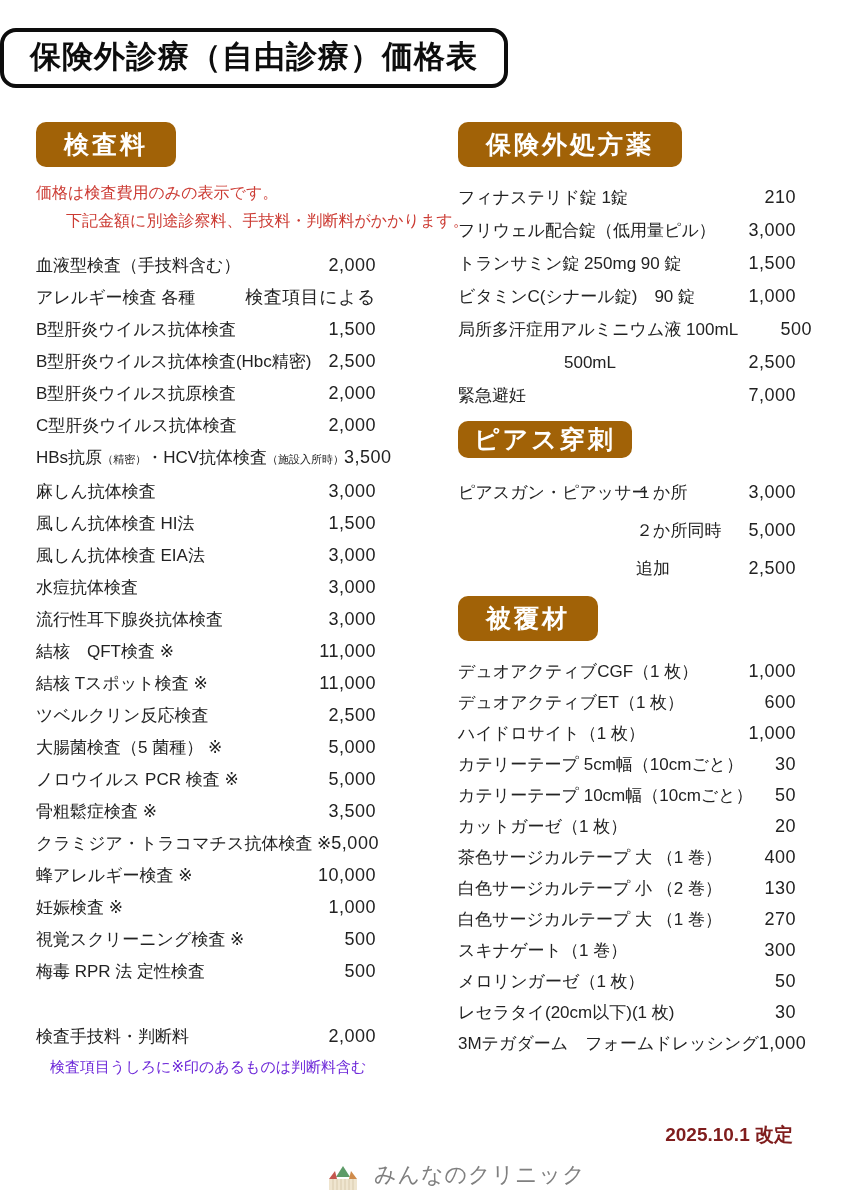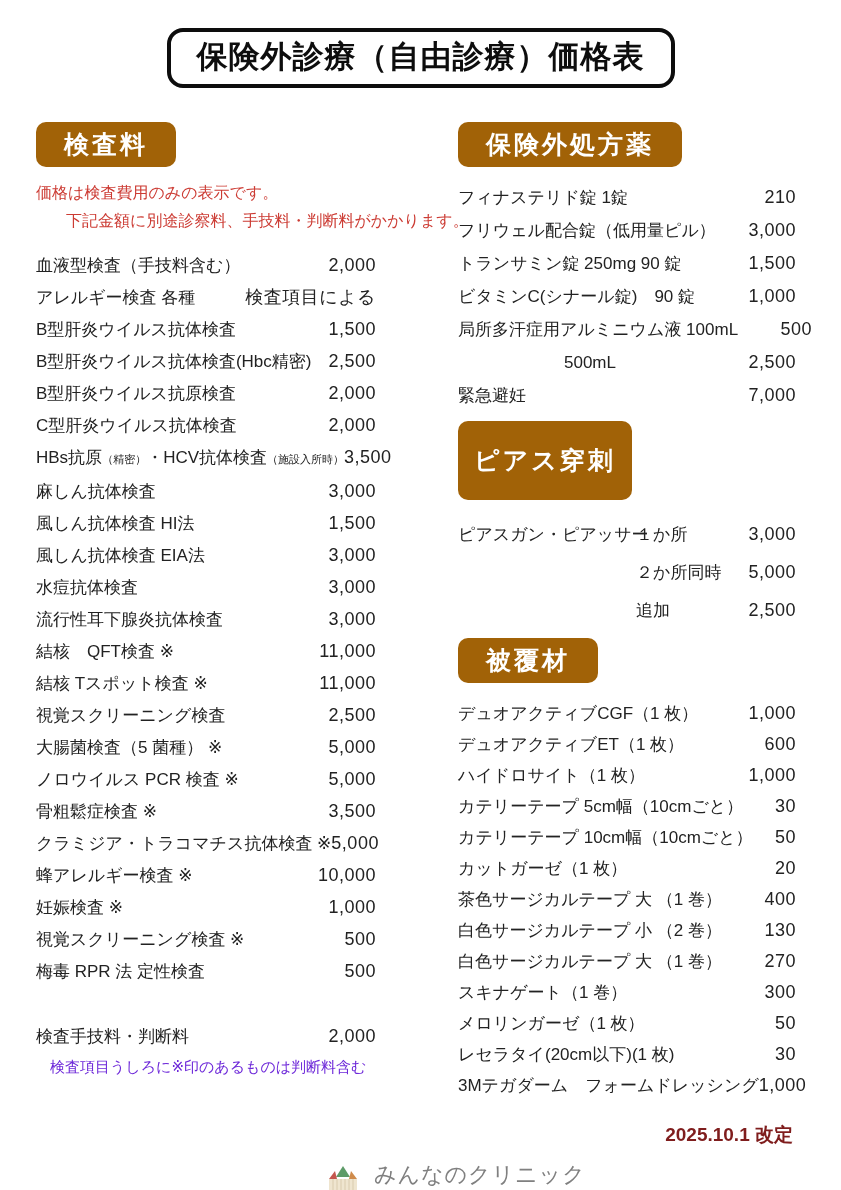--- a/index.html
+++ b/index.html
@@ -6,21 +6,21 @@
   .page{
     position:relative;
     width:841px;height:1190px;
     margin:0 auto;
     background:#ffffff;
     font-family:"Liberation Sans","DejaVu Sans",sans-serif;
     color:#1d1d1d;
     overflow:hidden;
   }
   
-  .title-wrap{position:absolute;top:28px;left:0;right:0;text-align:center;}
+  .title-wrap{position:absolute;top:28px;left:0;right:0;text-align:left;}
   .title-box{
     display:inline-block;
     border:4px solid #0d0d0d;
     border-radius:16px;
     padding:4px 26px 6px 26px;
     font-size:31px;
     font-weight:900;
     letter-spacing:1px;
     color:#0d0d0d;
   }
@@ -31,21 +31,21 @@
   .badge{
     display:inline-block;
     background:#a16207;
     color:#ffffff;
     font-weight:bold;
     font-size:25px;
     letter-spacing:3px;
     padding:6px 28px;
     border-radius:10px;
   }
-  .badge.small-pad{padding:23px 16px;}
+  .badge.small-pad{padding:2px 16px;}
   
   .note-red{color:#CC3B33;font-size:16px;white-space:nowrap;}
   .note-top{margin-top:16px;}
   .note-indent{margin-left:30px;margin-top:7px;}
   
   .rows{display:block;}
   .rows-exam{margin-top:23px;}
   .rows-meds{margin-top:20px;}
   .rows-pierce{margin-top:24px;}
   .rows-dress{margin-top:20px;}
@@ -159,21 +159,21 @@
     <span class="label">結核　QFT検査 ※</span>
     <span class="price">11,000</span>
   </div>
 
   <div class="row">
     <span class="label">結核 Tスポット検査 ※</span>
     <span class="price">11,000</span>
   </div>
 
   <div class="row">
-    <span class="label">視覚スクリーニング検査</span>
+    <span class="label">ツベルクリン反応検査</span>
     <span class="price">2,500</span>
   </div>
 
   <div class="row">
     <span class="label">大腸菌検査（5 菌種） ※</span>
     <span class="price">5,000</span>
   </div>
 
   <div class="row">
     <span class="label">ノロウイルス PCR 検査 ※</span>

